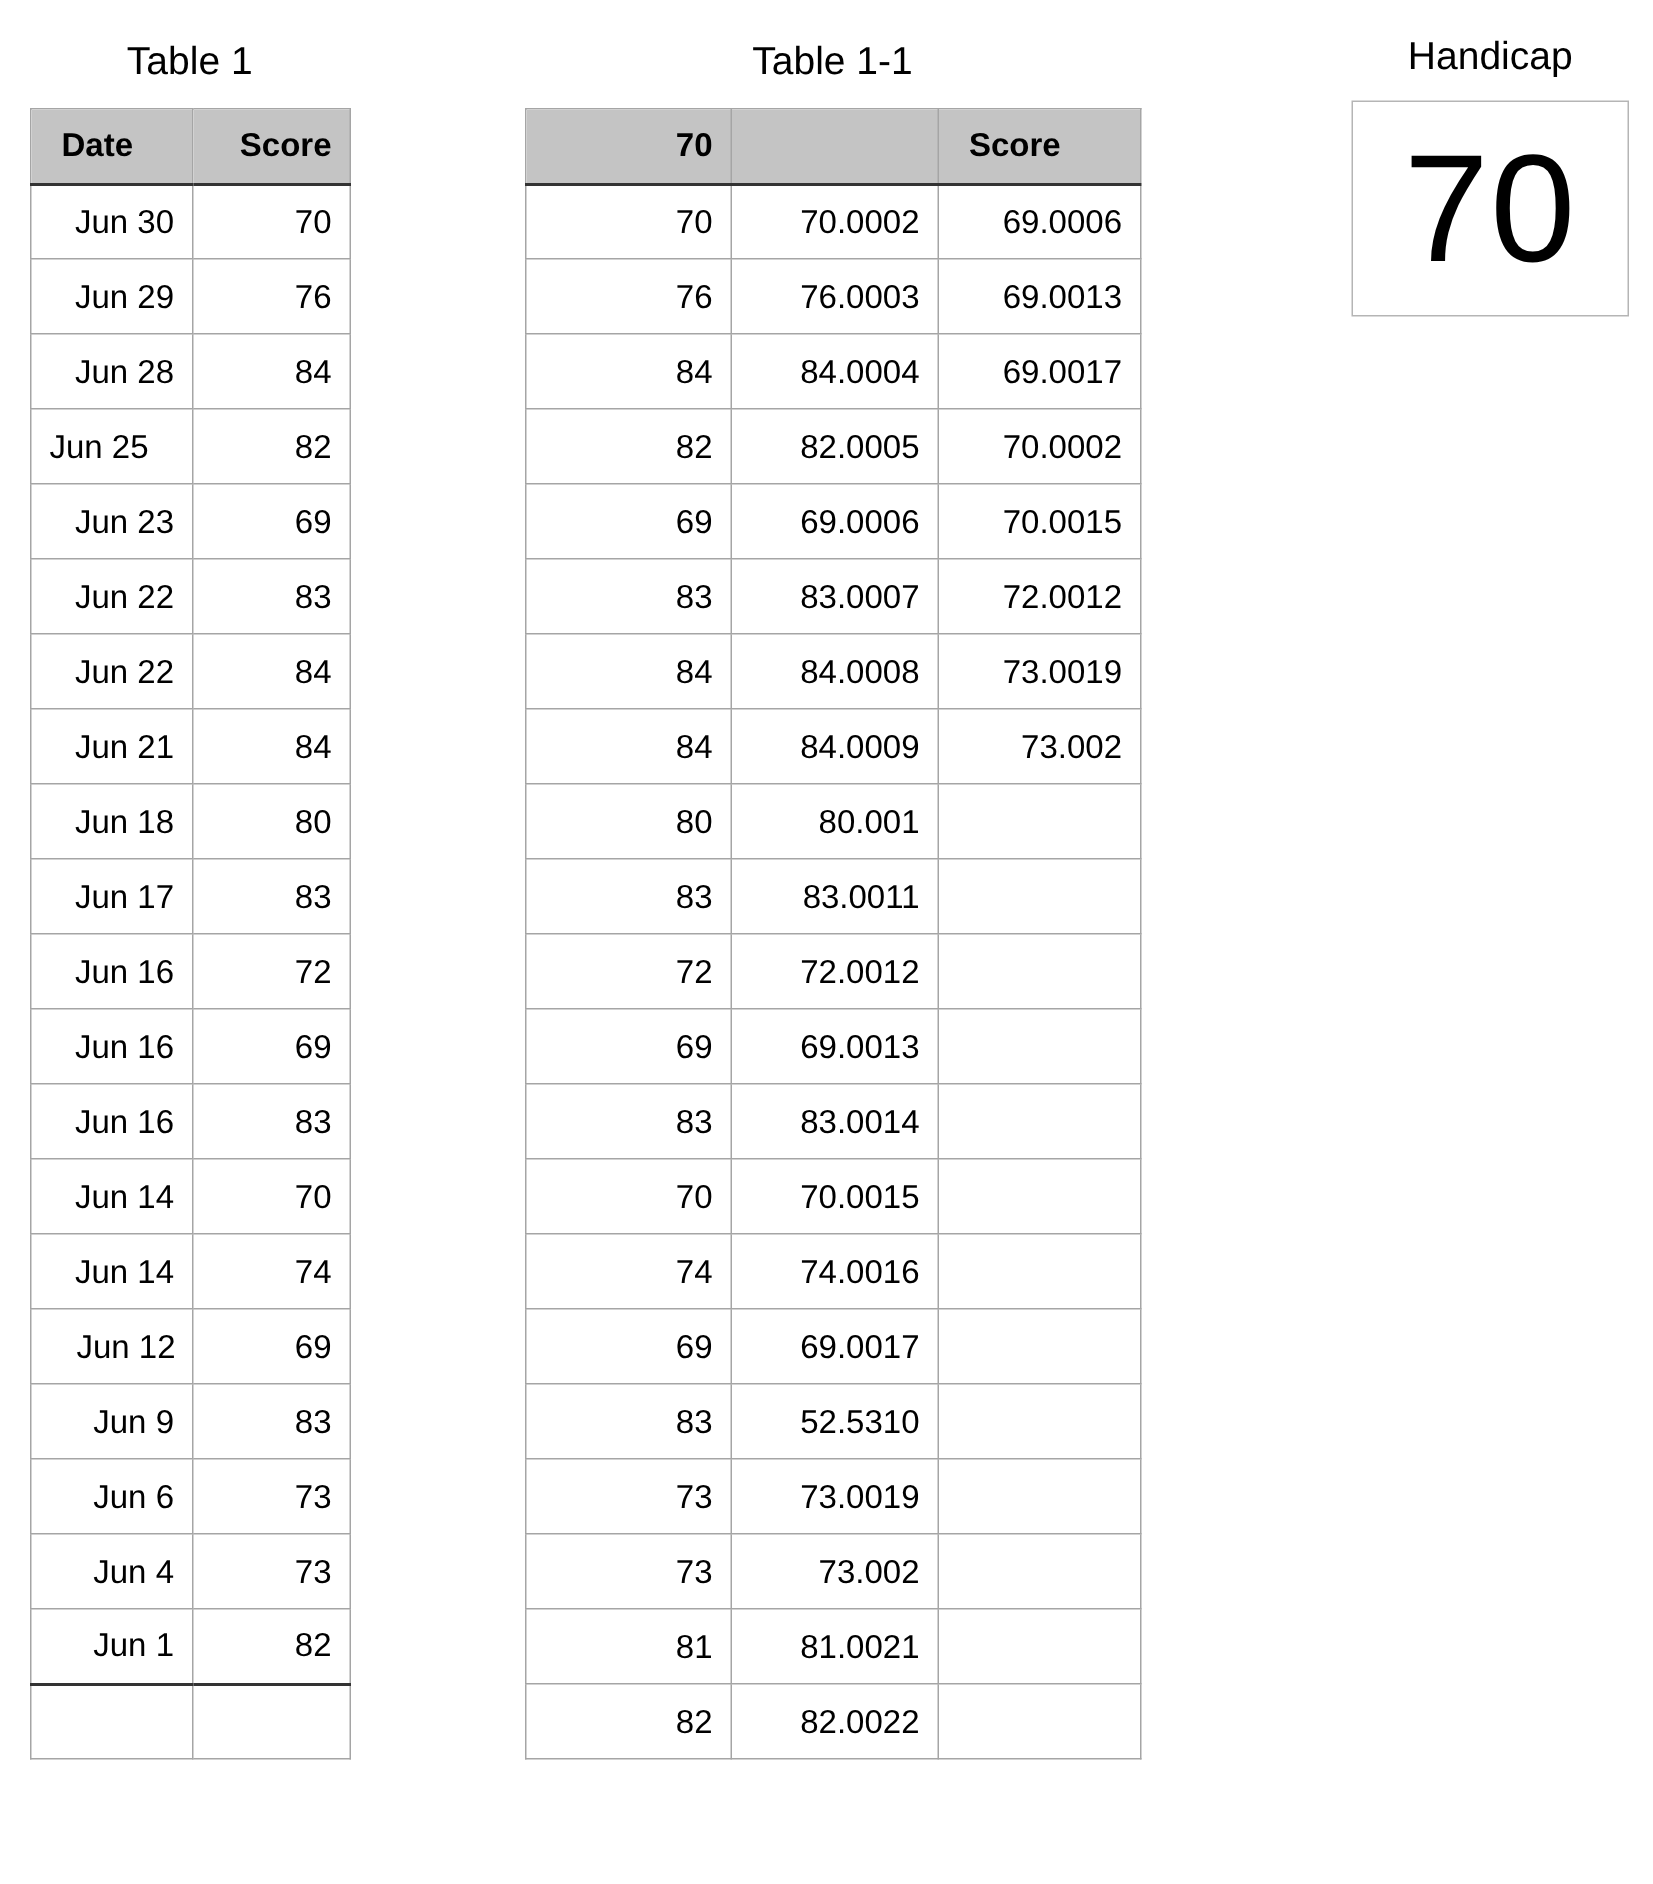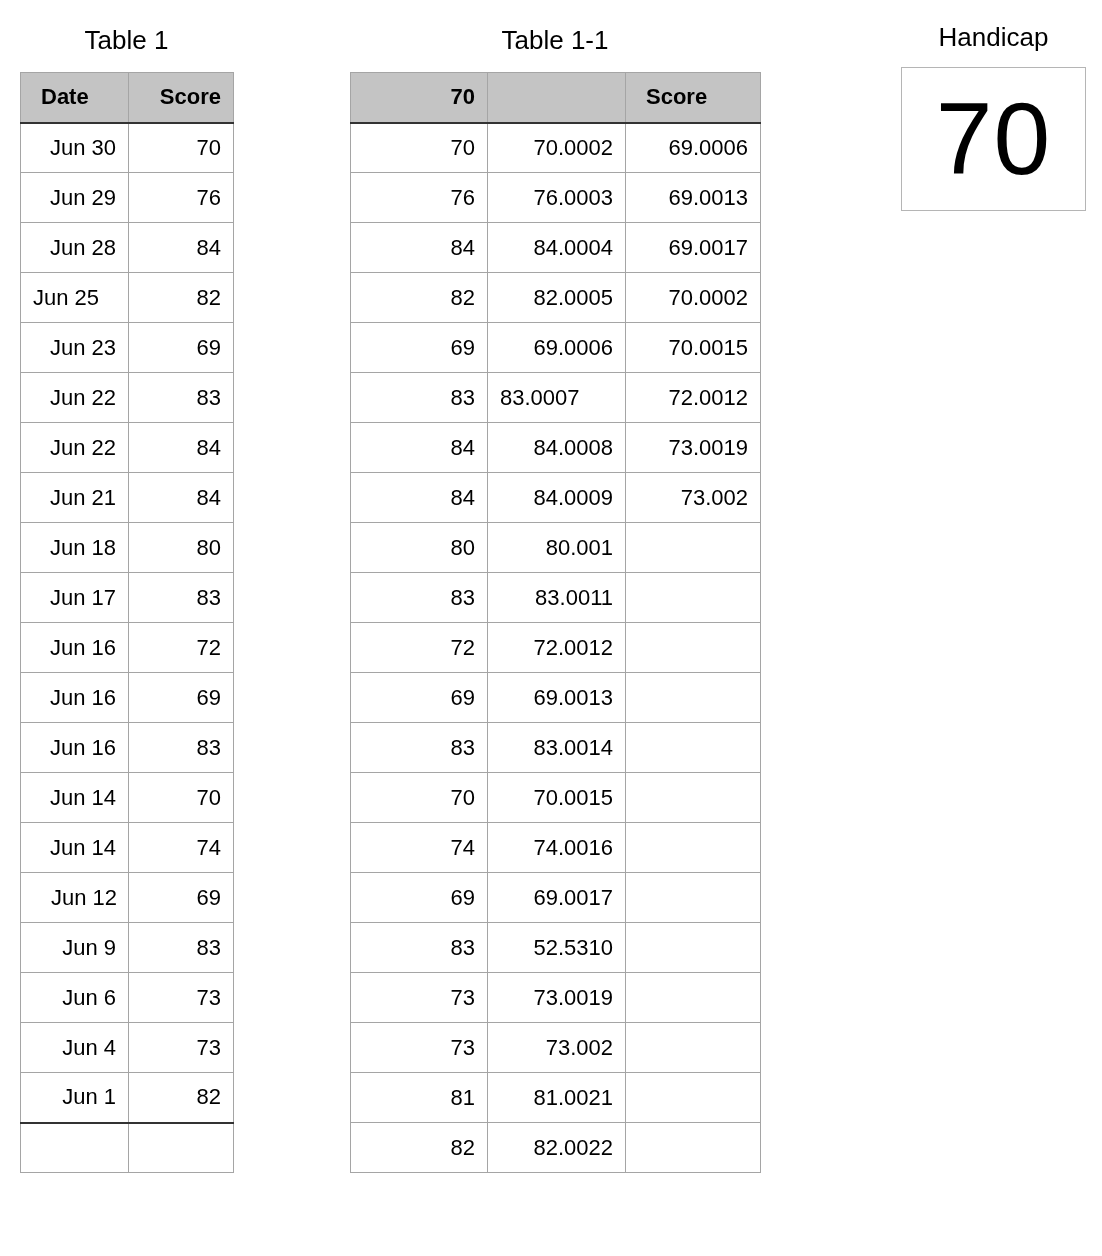--- a/index.html
+++ b/index.html
@@ -210,21 +210,21 @@
           <td style="text-align: right;">82.0005</td>
           <td style="text-align: right;">70.0002</td>
         </tr>
         <tr>
           <td style="text-align: right;">69</td>
           <td style="text-align: right;">69.0006</td>
           <td style="text-align: right;">70.0015</td>
         </tr>
         <tr>
           <td style="text-align: right;">83</td>
-          <td style="text-align: left;">83.0007</td>
+          <td style="text-align: right;">83.0007</td>
           <td style="text-align: right;">72.0012</td>
         </tr>
         <tr>
           <td style="text-align: right;">84</td>
           <td style="text-align: right;">84.0008</td>
           <td style="text-align: right;">73.0019</td>
         </tr>
         <tr>
           <td style="text-align: right;">84</td>
           <td style="text-align: right;">84.0009</td>

